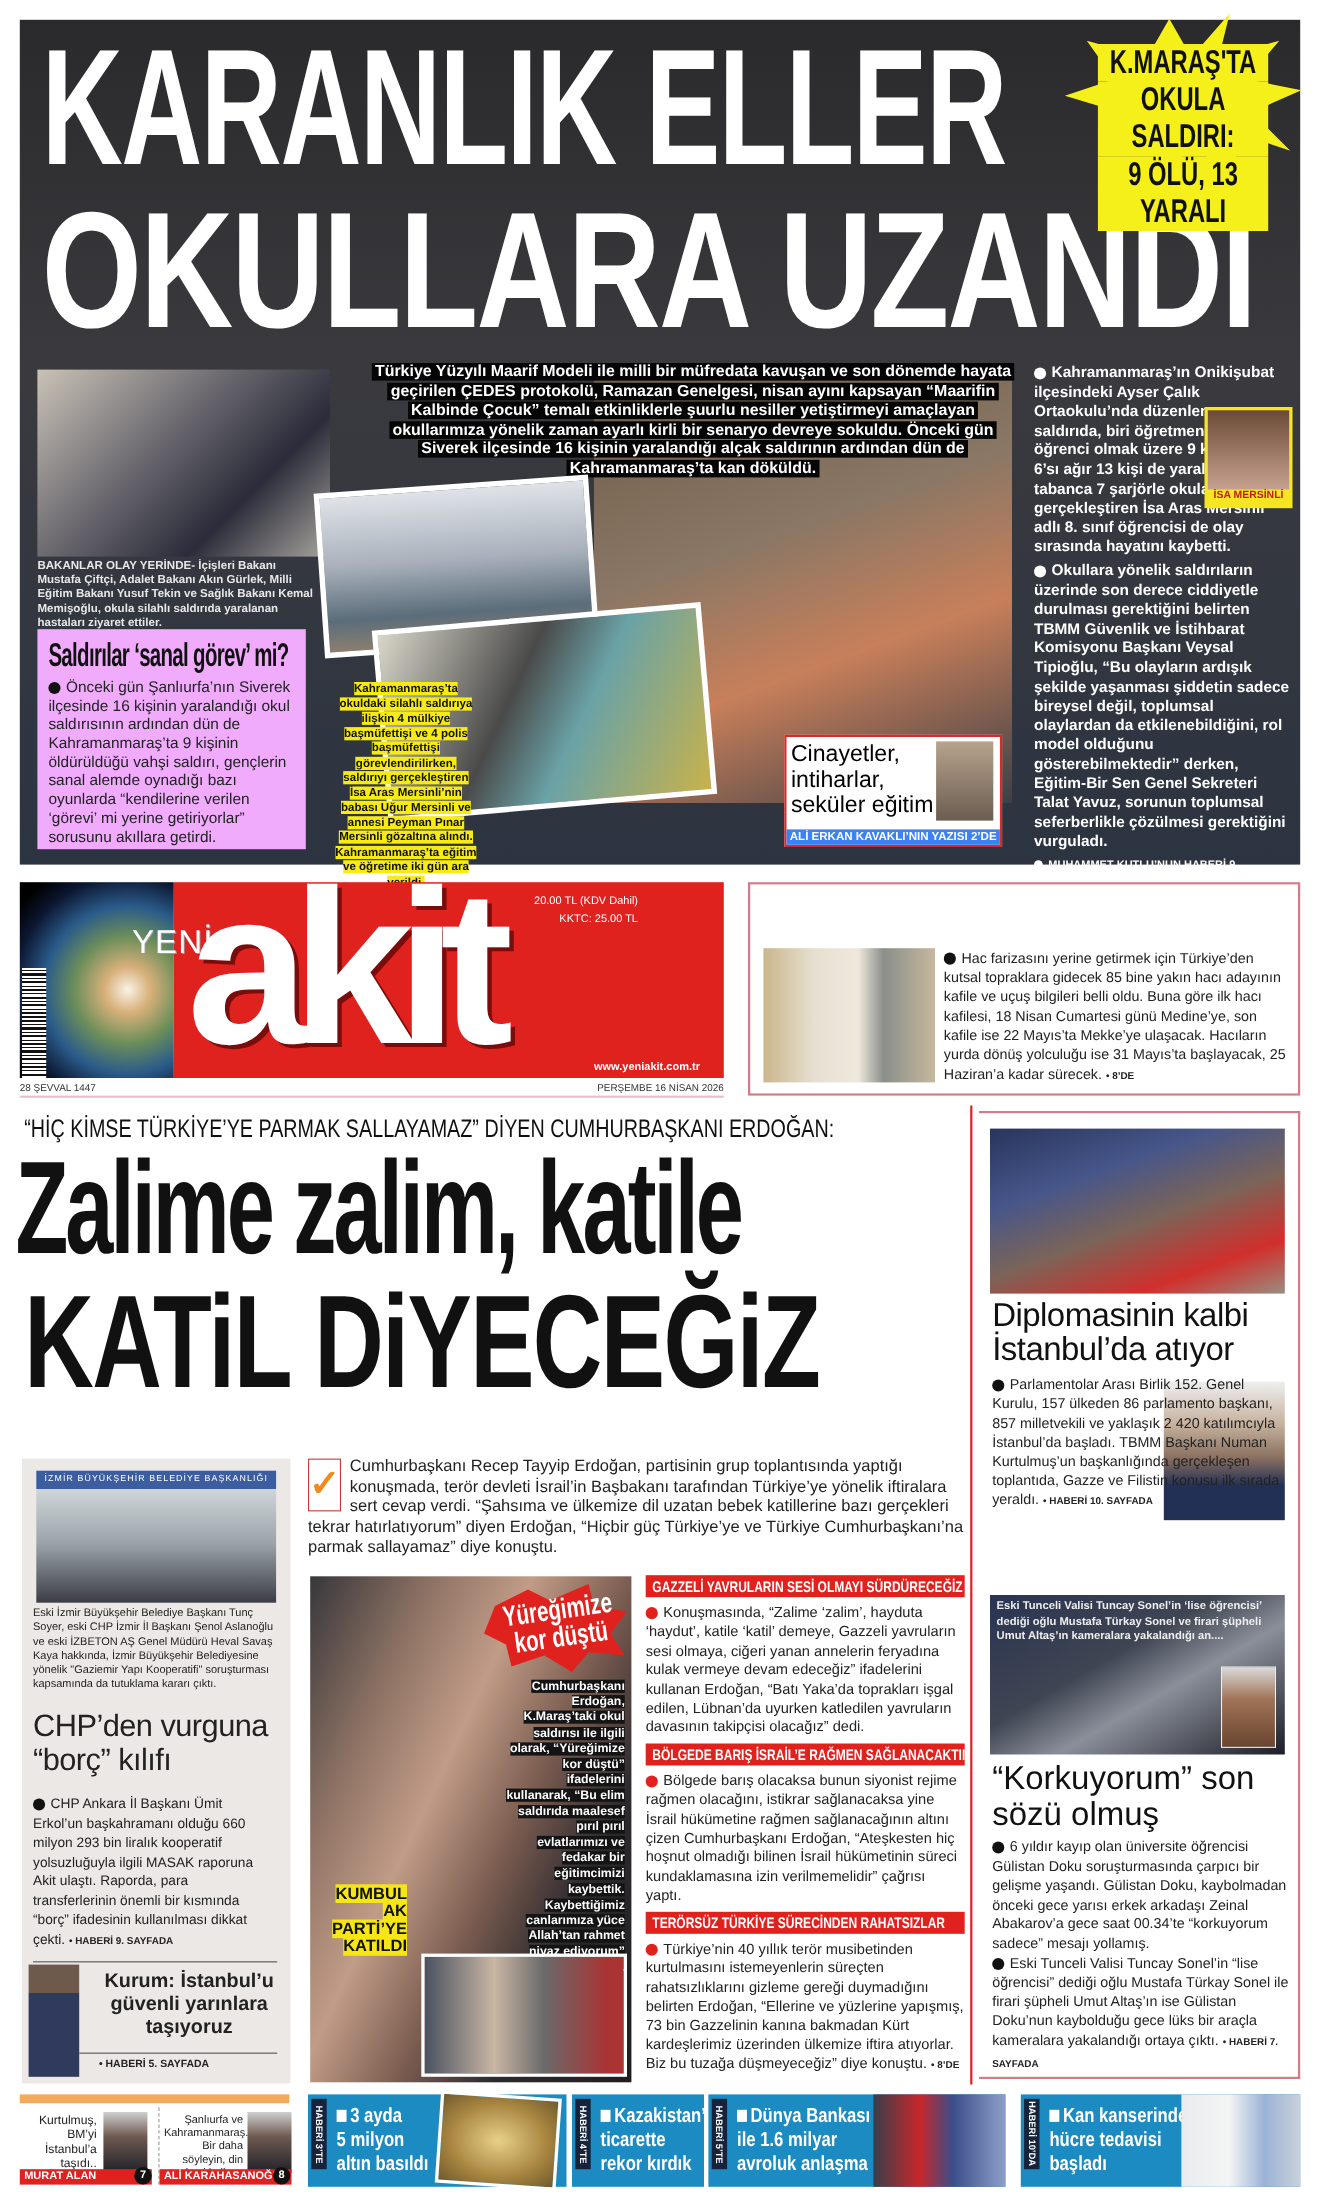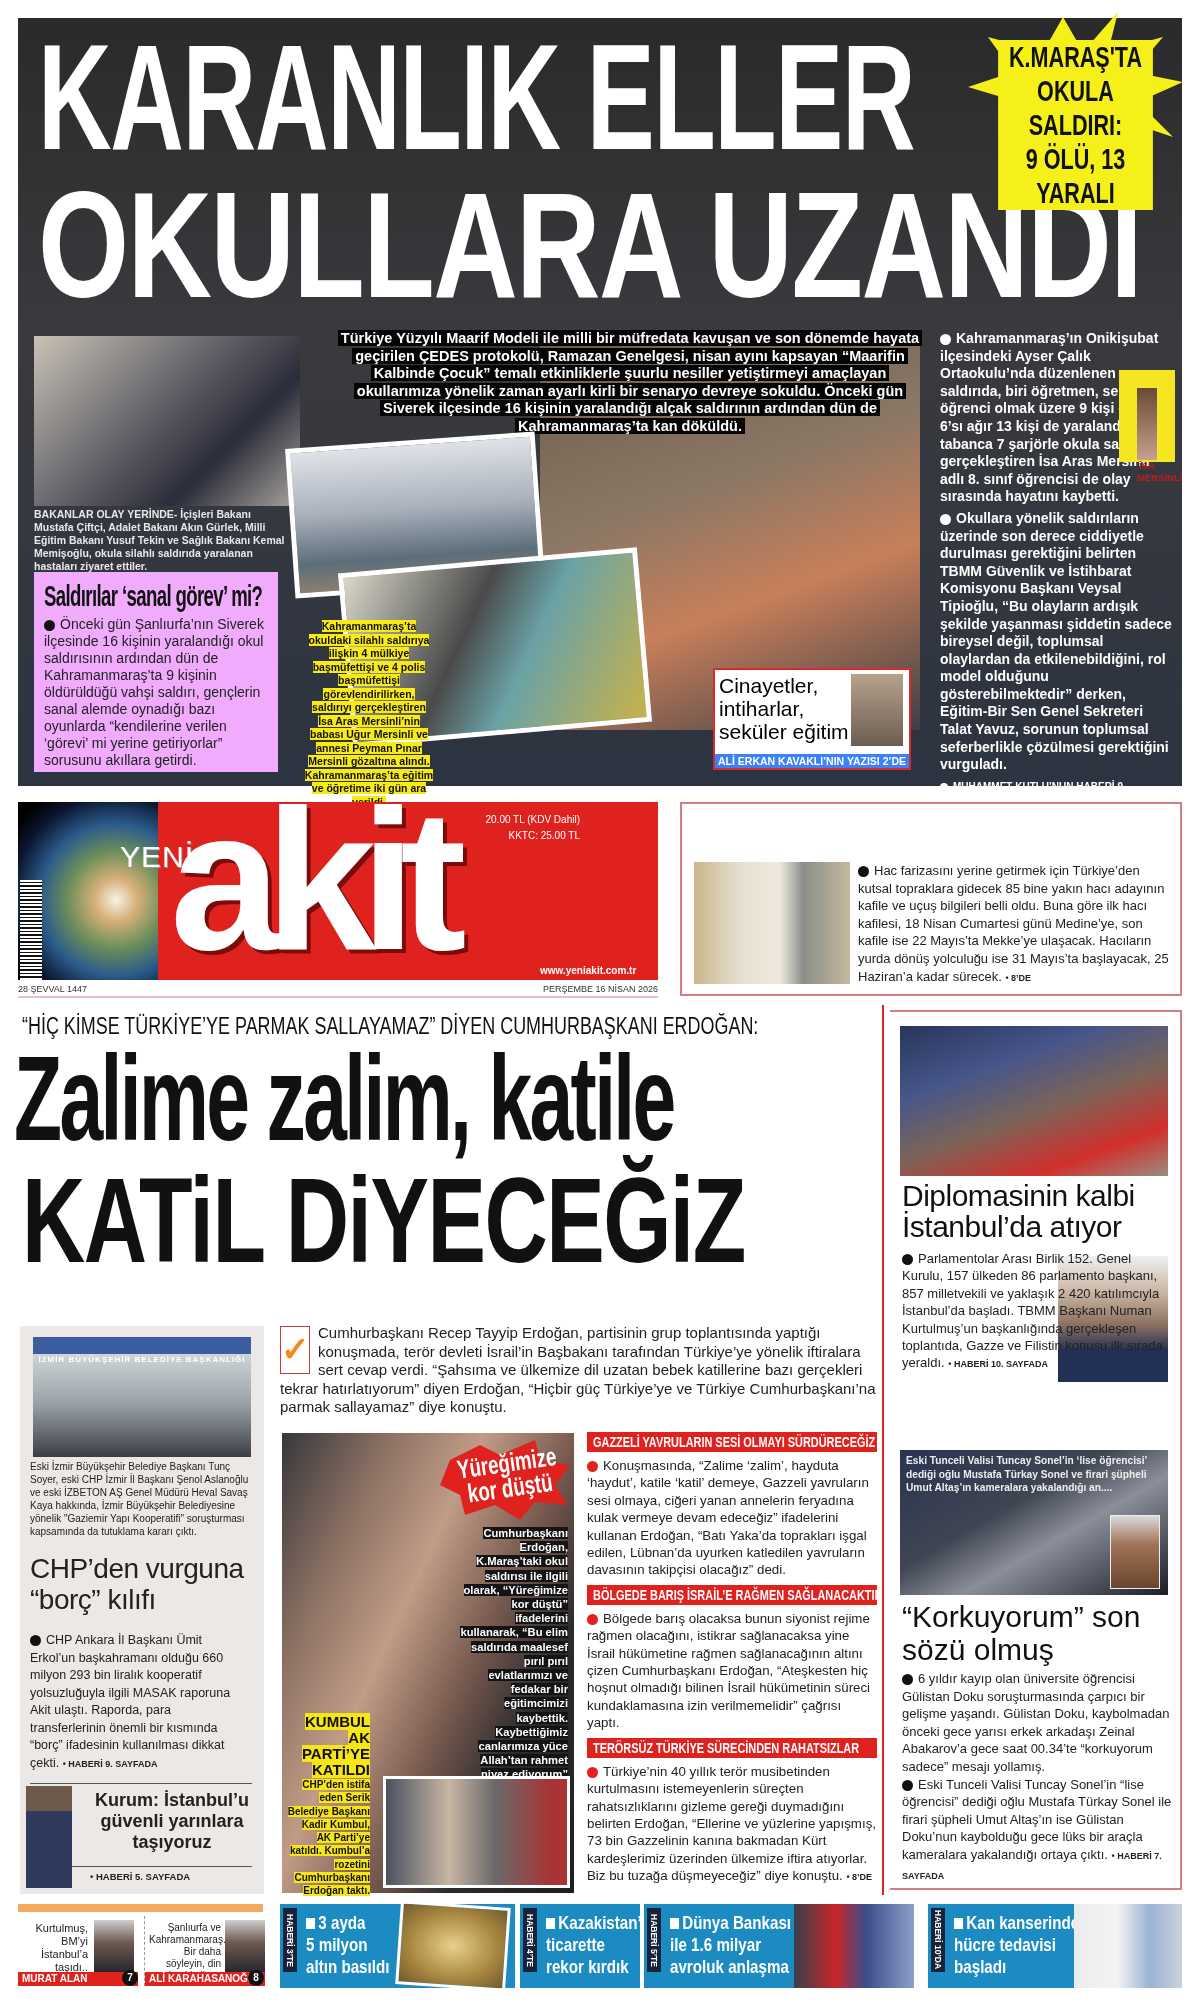--- a/index.html
+++ b/index.html
@@ -28,21 +28,21 @@
 #ph-school{left:290px;top:440px;width:250px;height:150px;background:linear-gradient(#dfe3e8,#a9b0bb 45%,#5b6d7a 80%,#8a7f6e);border:5px solid #fff;transform:rotate(-4deg)}
 #ph-rescue{left:345px;top:560px;width:300px;height:175px;background:linear-gradient(120deg,#d9d7c9,#4a4a4a 40%,#6aa2a6 60%,#c8b24a);border:5px solid #fff;transform:rotate(-5deg)}
 #ph-tree{left:540px;top:330px;width:380px;height:400px;background:linear-gradient(160deg,#6c5b48,#8a7765 40%,#c87f5a 65%,#3d3f46)}
 #yellowcap{left:304px;top:620px;width:130px;font-size:10.5px;line-height:13.5px;font-weight:bold;text-align:center;color:#111}
 #yellowcap span{background:#f7ea16;box-decoration-break:clone;-webkit-box-decoration-break:clone}
 #column{left:713px;top:668px;width:198px;height:102px;background:#fff;border:2px solid #d82a2a}
 #column .t{position:absolute;left:4px;top:4px;font-size:21px;line-height:23px;color:#000000}
 #column .face{position:absolute;right:6px;top:4px;width:52px;height:72px;background:linear-gradient(#b7a38d,#6b5d51)}
 #column .by{position:absolute;left:0;bottom:0;width:100%;background:#3b82f6;color:#fff;font-size:10.5px;font-weight:bold;text-align:center;line-height:14px}
 #rcol{left:940px;top:330px;width:235px;color:#fff;font-size:14px;line-height:17.6px;font-weight:bold}
-#isa{position:absolute;right:0;top:40px;width:56px;height:92px;background:#f6e622;padding:18px}
+#isa{position:absolute;right:0;top:40px;width:80px;height:92px;background:#f6e622;padding:3px}
 #isa .face{width:100%;height:72px;background:linear-gradient(#6a4a36,#c7a190)}
 #isa .n{font-size:9.5px;text-align:center;color:#c21b1b;line-height:12px;font-weight:900}
 #rcol p{margin-bottom:4px}
 #rcol .src{font-size:10px;margin-top:2px}
 
 #mast-img{left:18px;top:802px;width:140px;height:178px;background:radial-gradient(circle at 70% 55%,#f8f3e6 0,#d8b07a 15%,#6c8e5a 35%,#2a5b8a 55%,#0b1630 75%,#000 90%)}
 #barcode{left:20px;top:880px;width:22px;height:100px;background:repeating-linear-gradient(#fff 0 2px,#111 2px 3px,#fff 3px 5px,#111 5px 7px)}
 #mast-red{left:158px;top:802px;width:500px;height:178px;background:#e0221f}
 #yeni{left:120px;top:840px;color:#fff;font-weight:400;font-size:30px;letter-spacing:1px;text-shadow:1px 1px 0 #999}
 #akit{left:170px;top:780px;color:#fff;font-size:200px;font-weight:900;letter-spacing:-16px;line-height:1;text-shadow:4px 4px 0 #7a0c0c}
@@ -189,36 +189,35 @@
 </div>
 
 <div id="erd-photo" class="abs photo"></div>
 <svg id="yurek" class="abs" viewBox="0 0 130 80">
   <polygon points="10,20 40,5 60,15 95,0 100,20 130,25 115,45 128,65 95,62 80,80 55,65 25,75 20,55 0,45" fill="#e0221f"></polygon>
 </svg>
 <div id="yurek-t" class="abs">Yüreğimize kor düştü</div>
 <div id="erd-quote" class="abs"><span>Cumhurbaşkanı Erdoğan, K.Maraş’taki okul saldırısı ile ilgili olarak, “Yüreğimize kor düştü” ifadelerini kullanarak, “Bu elim saldırıda maalesef pırıl pırıl evlatlarımızı ve fedakar bir eğitimcimizi kaybettik. Kaybettiğimiz canlarımıza yüce Allah’tan rahmet niyaz ediyorum” dedi.</span></div>
 <div id="kumbul" class="abs">
   <div class="h"><span>KUMBUL AK PARTİ’YE KATILDI</span></div>
-  <div class="b"><span>CHP’den istifa eden Serik Belediye Başkanı Kadir Kumbul, AK Parti’ye katıldı. Kumbul’a rozetini Cumhurbaşkanı Erdoğan taktı.</span></div>
 </div>
 <div id="ph-rozet" class="abs photo"></div>
 
 <div id="mid-col" class="abs">
   <div class="redbar"><span>GAZZELİ YAVRULARIN SESİ OLMAYI SÜRDÜRECEĞİZ</span></div>
   <p class="midp"><span class="dot red"></span><span>Konuşmasında, “Zalime ‘zalim’, hayduta ‘haydut’, katile ‘katil’ demeye, Gazzeli yavruların sesi olmaya, ciğeri yanan annelerin feryadına kulak vermeye devam edeceğiz” ifadelerini kullanan Erdoğan, “Batı Yaka’da toprakları işgal edilen, Lübnan’da uyurken katledilen yavruların davasının takipçisi olacağız” dedi.</span></p>
   <div class="redbar"><span>BÖLGEDE BARIŞ İSRAİL’E RAĞMEN SAĞLANACAKTIR</span></div>
   <p class="midp"><span class="dot red"></span><span>Bölgede barış olacaksa bunun siyonist rejime rağmen olacağını, istikrar sağlanacaksa yine İsrail hükümetine rağmen sağlanacağının altını çizen Cumhurbaşkanı Erdoğan, “Ateşkesten hiç hoşnut olmadığı bilinen İsrail hükümetinin süreci kundaklamasına izin verilmemelidir” çağrısı yaptı.</span></p>
   <div class="redbar"><span>TERÖRSÜZ TÜRKİYE SÜRECİNDEN RAHATSIZLAR</span></div>
   <p class="midp"><span class="dot red"></span><span>Türkiye’nin 40 yıllık terör musibetinden kurtulmasını istemeyenlerin süreçten rahatsızlıklarını gizleme gereği duymadığını belirten Erdoğan, “Ellerine ve yüzlerine yapışmış, 73 bin Gazzelinin kanına bakmadan Kürt kardeşlerimiz üzerinden ülkemize iftira atıyorlar. Biz bu tuzağa düşmeyeceğiz” diye konuştu.</span> <b style="font-size:9px">• 8’DE</b></p>
 </div>
 
 <div id="leftcol" class="abs"></div>
 <div id="ph-izmir" class="abs photo">
-  <div style="color:#fff;font-size:8px;text-align:center;font-weight:bold;padding-top:18px;letter-spacing:1px">İZMİR BÜYÜKŞEHİR BELEDİYE BAŞKANLIĞI</div>
+  <div style="color:#fff;font-size:8px;text-align:center;font-weight:normal;padding-top:2px;letter-spacing:1px">İZMİR BÜYÜKŞEHİR BELEDİYE BAŞKANLIĞI</div>
 </div>
 <div id="cap-izmir" class="abs">Eski İzmir Büyükşehir Belediye Başkanı Tunç Soyer, eski CHP İzmir İl Başkanı Şenol Aslanoğlu ve eski İZBETON AŞ Genel Müdürü Heval Savaş Kaya hakkında, İzmir Büyükşehir Belediyesine yönelik "Gaziemir Yapı Kooperatifi" soruşturması kapsamında da tutuklama kararı çıktı.</div>
 <div id="chp-h" class="abs" style="width:230px">CHP’den vurguna “borç” kılıfı</div>
 <div id="chp-p" class="abs"><span class="dot"></span><span>CHP Ankara İl Başkanı Ümit Erkol’un başkahramanı olduğu 660 milyon 293 bin liralık kooperatif yolsuzluğuyla ilgili MASAK raporuna Akit ulaştı. Raporda, para transferlerinin önemli bir kısmında “borç” ifadesinin kullanılması dikkat çekti.</span> <b style="font-size:9px">• HABERİ 9. SAYFADA</b></div>
 <div id="kurum-line" class="abs"></div>
 <div id="kurum-ph" class="abs"></div>
 <div id="kurum-h" class="abs">Kurum: İstanbul’u güvenli yarınlara taşıyoruz</div>
 <div id="kurum-line2" class="abs"></div>
 <div id="kurum-src" class="abs">• HABERİ 5. SAYFADA</div>
 

